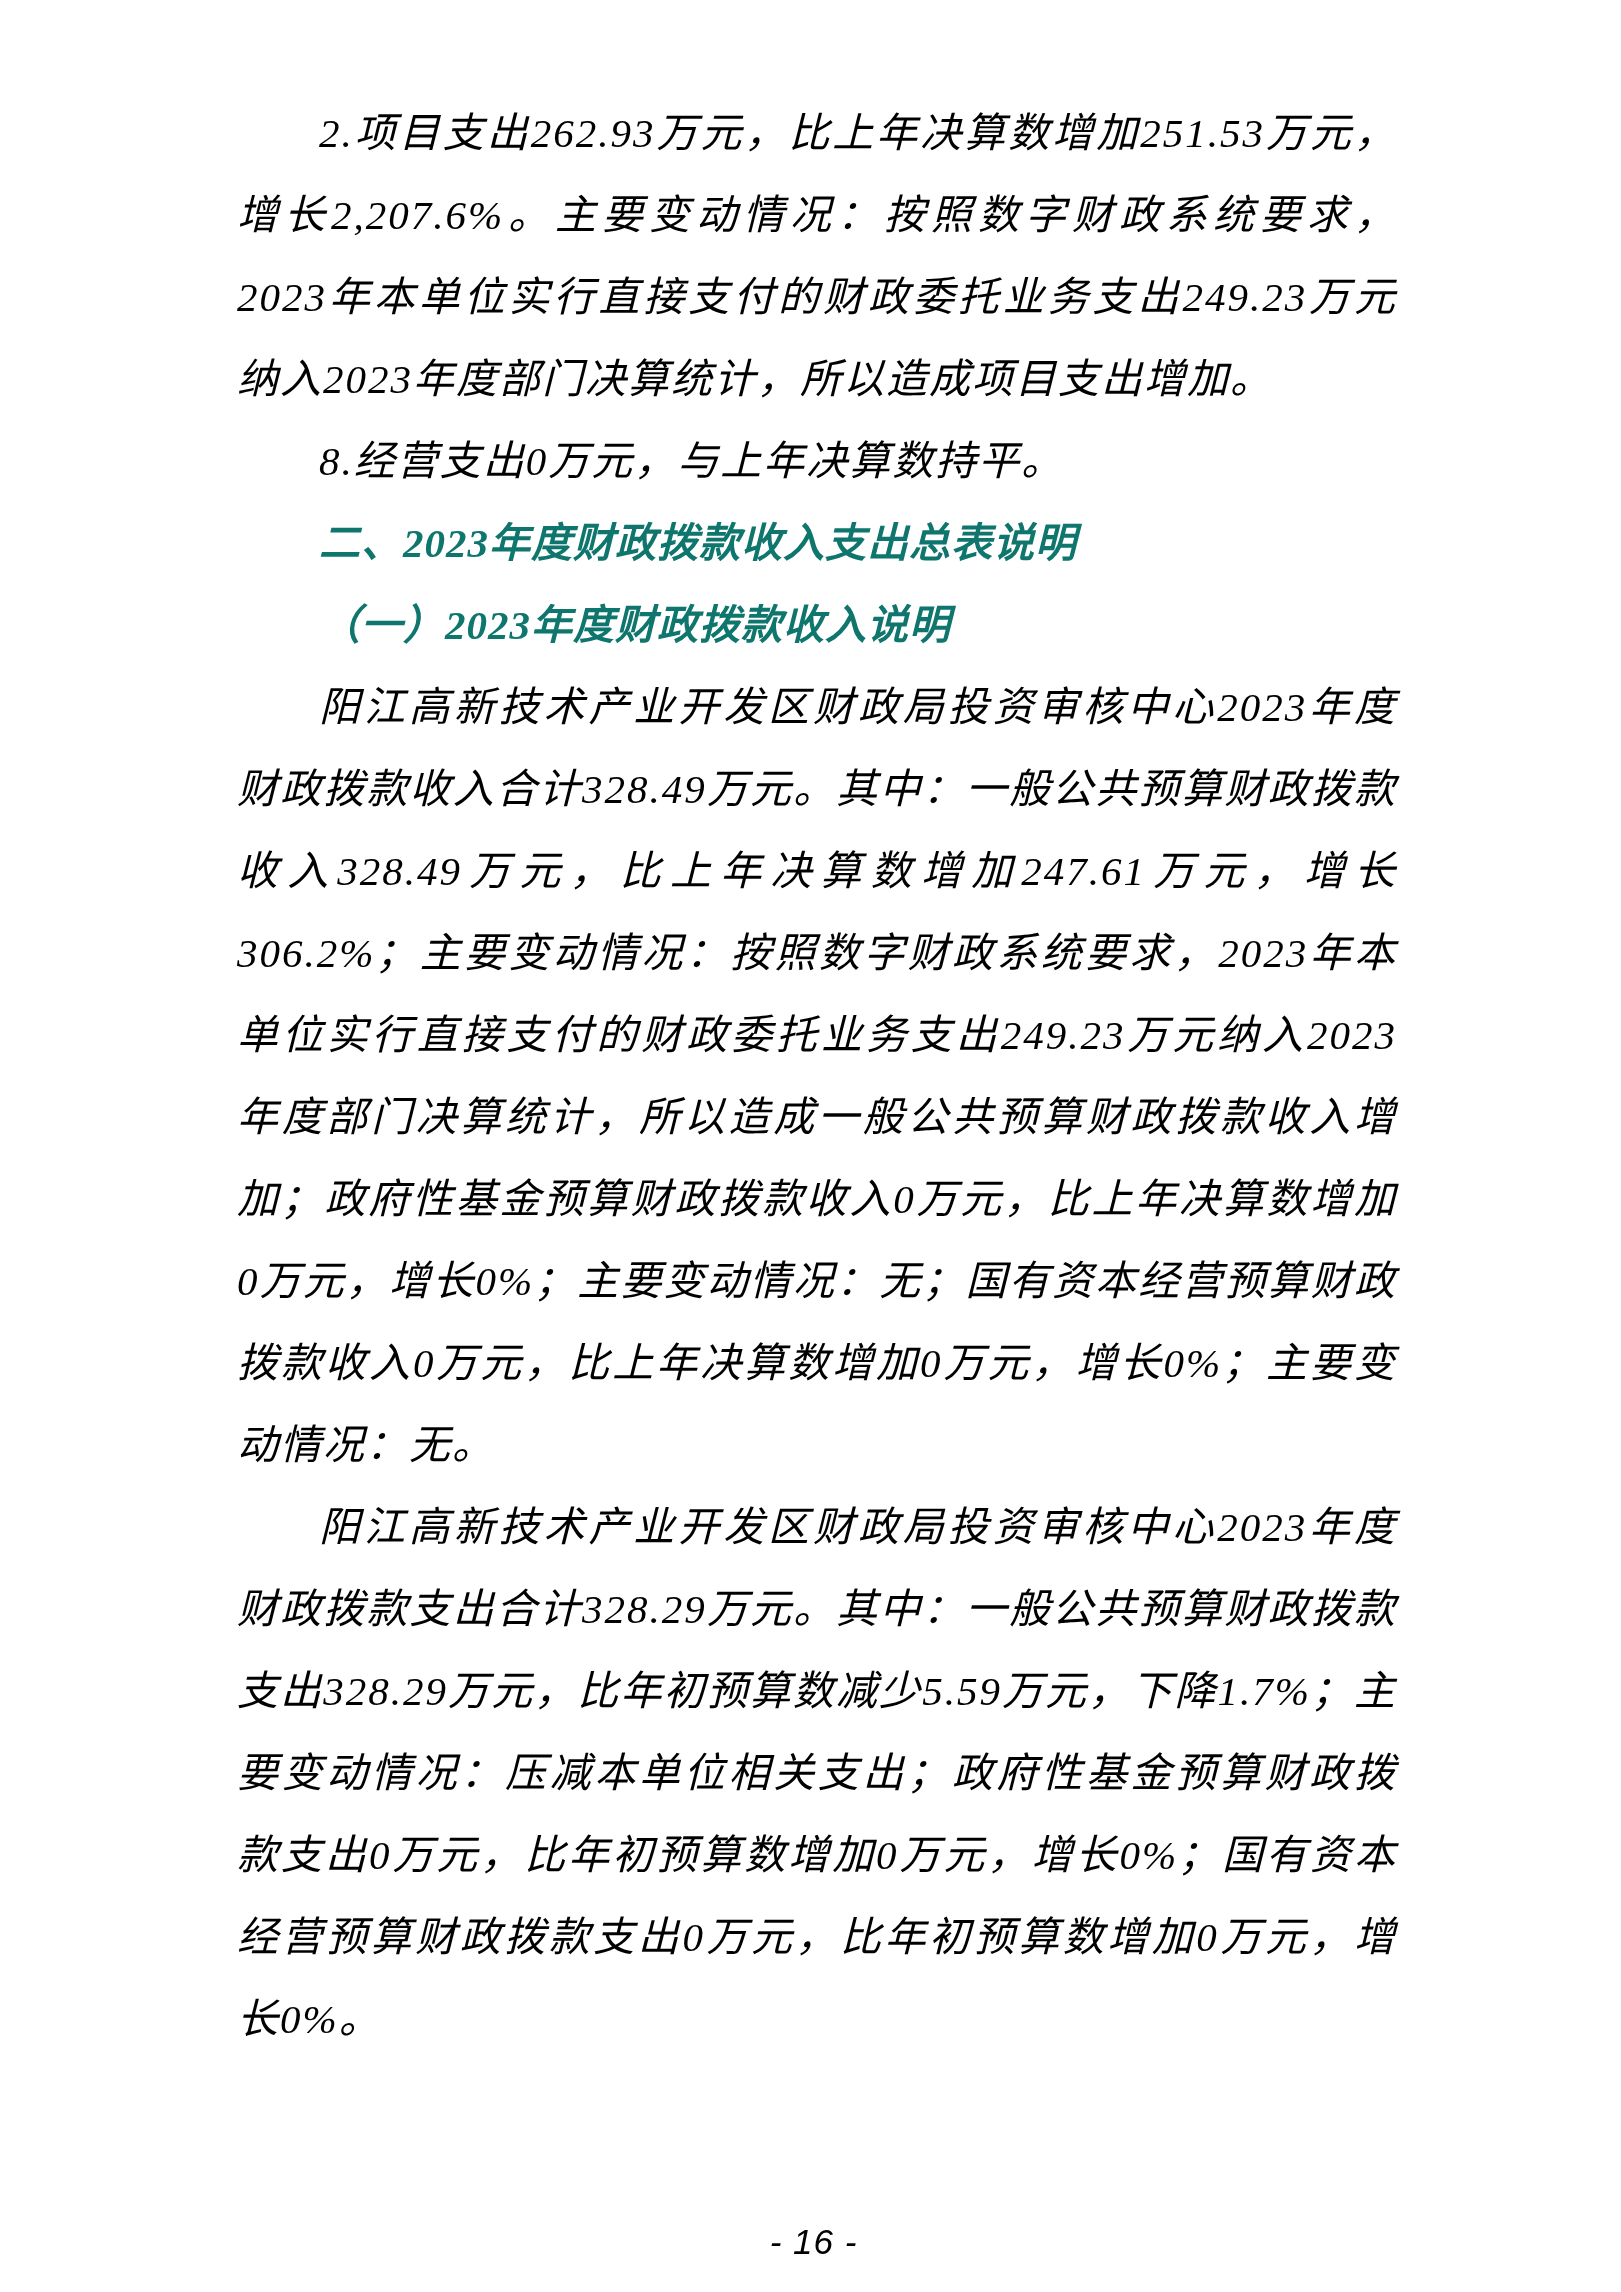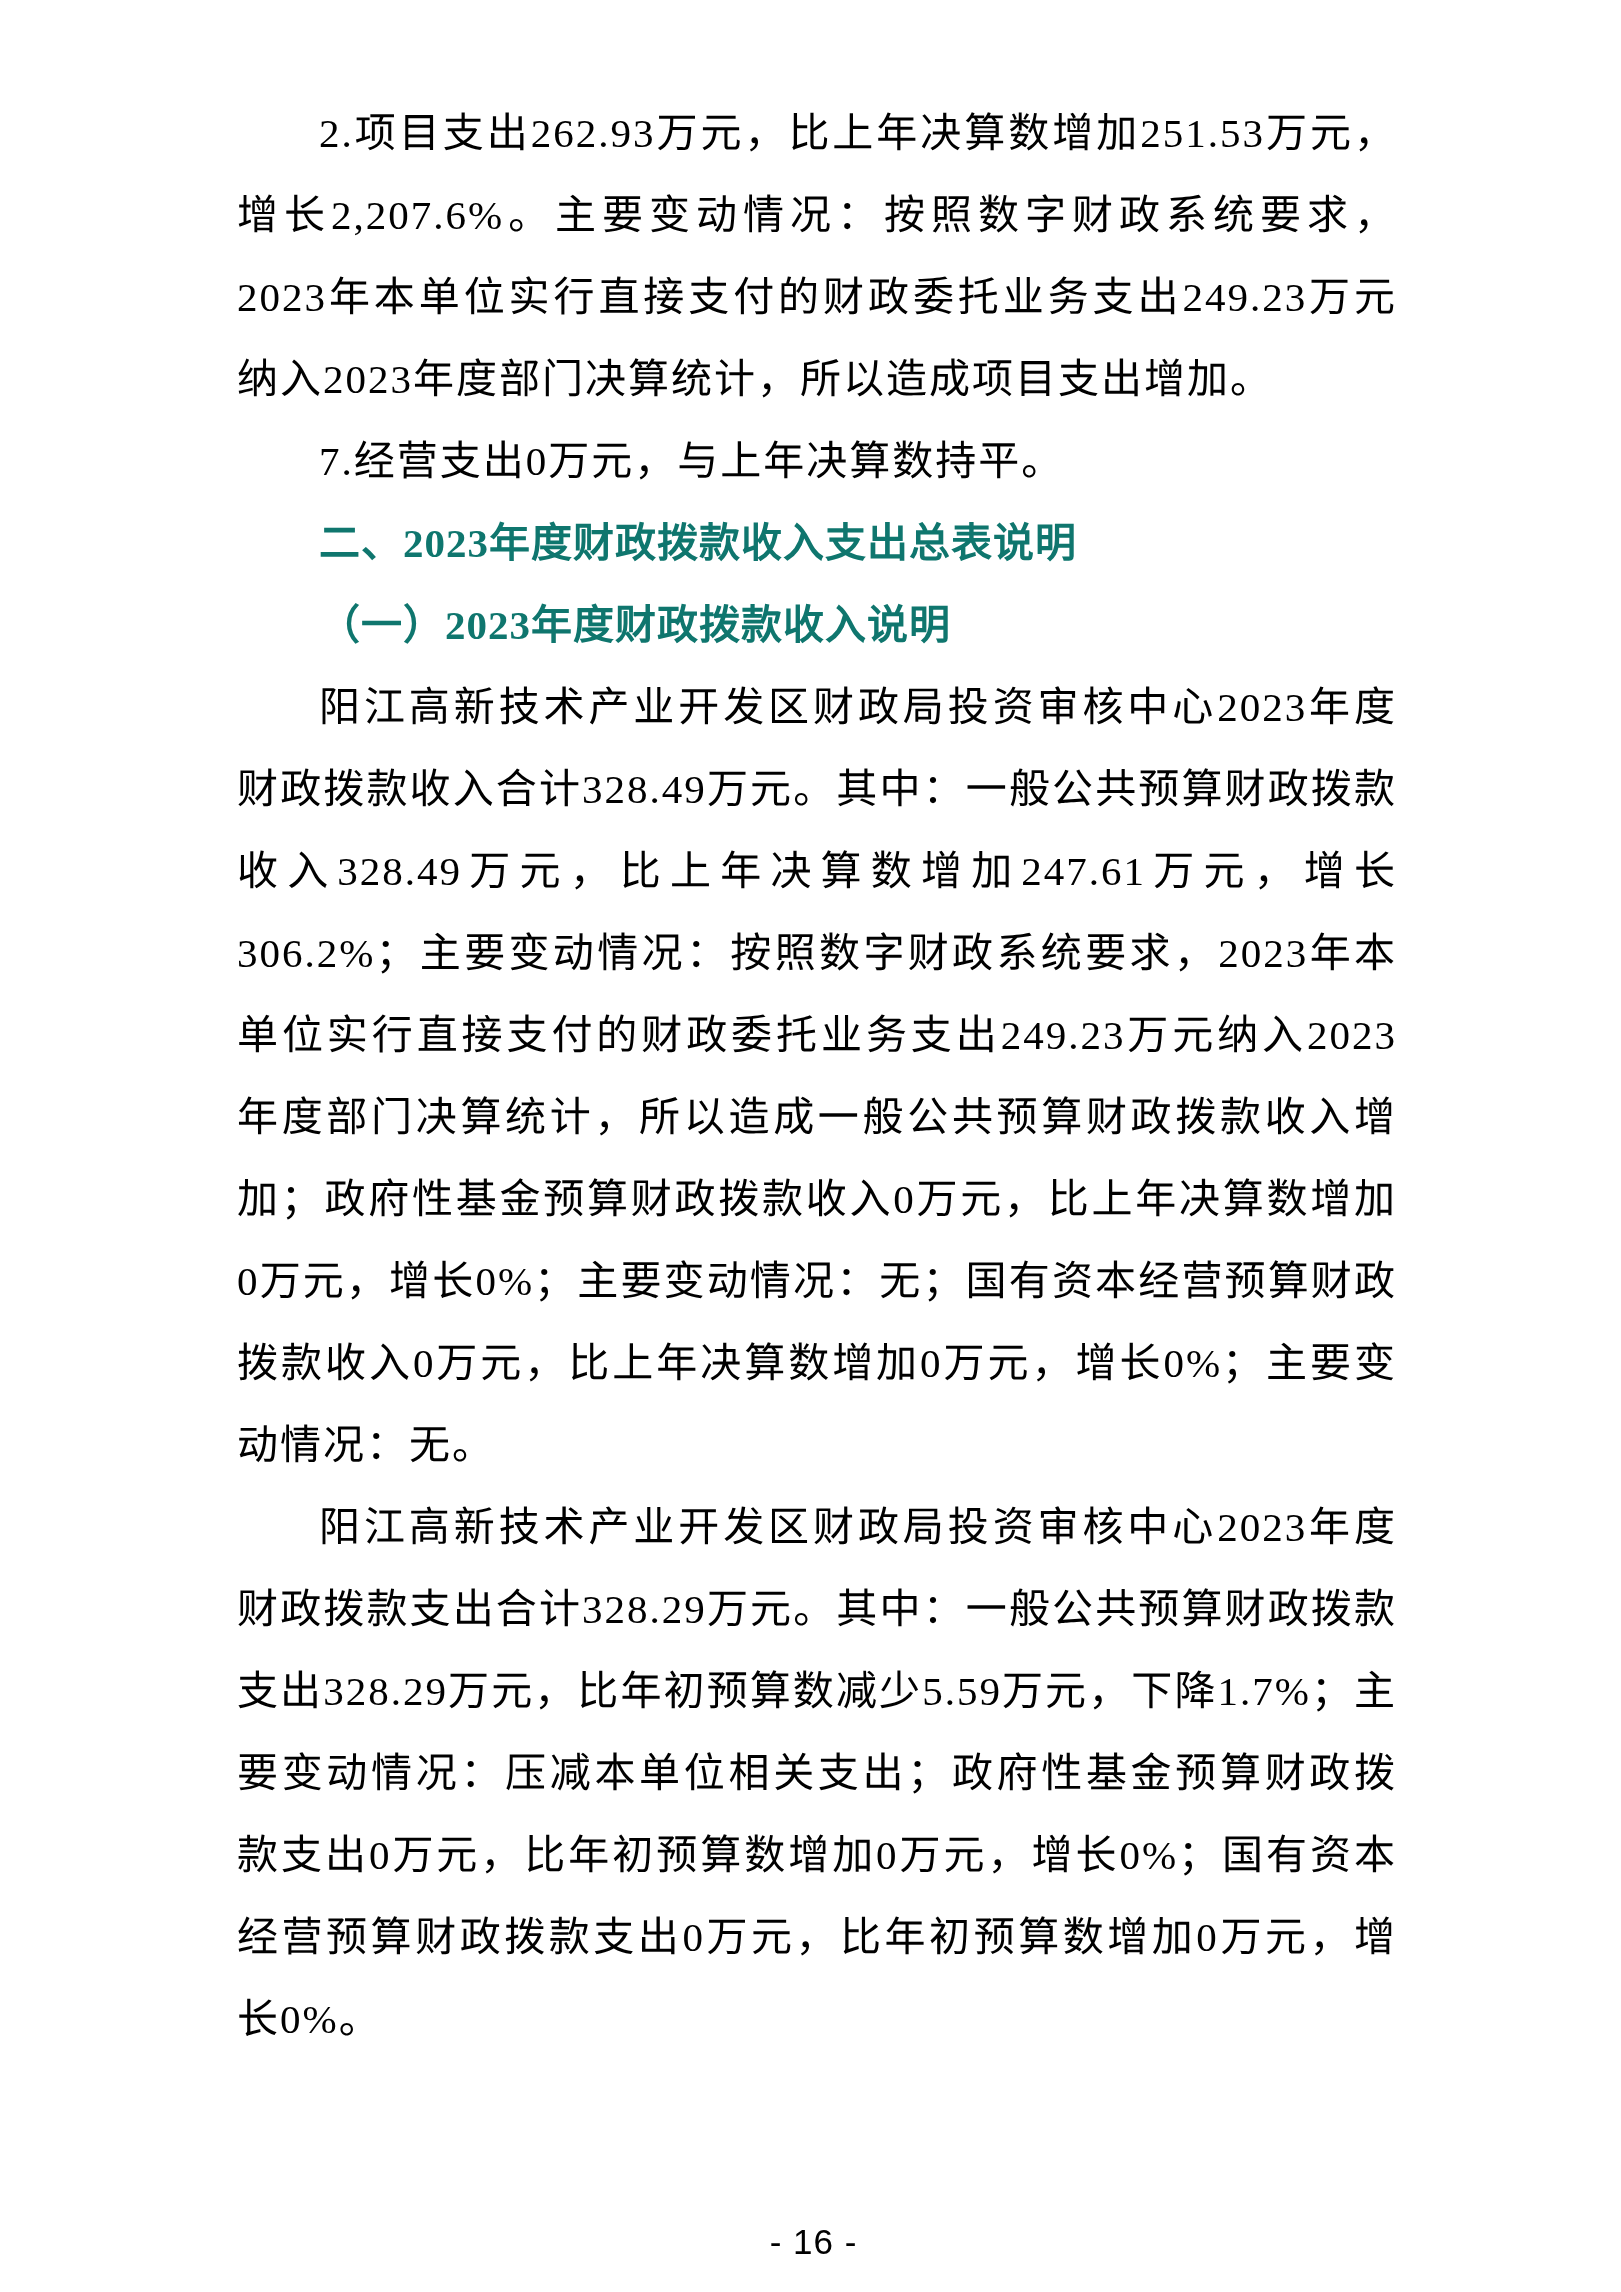--- a/index.html
+++ b/index.html
@@ -1,15 +1,15 @@
 <!DOCTYPE html>
 <html lang="zh-CN"><head>
 <meta charset="utf-8">
 <style>
-  * { margin: 0; padding: 0; box-sizing: border-box; }
+  * { margin: 0; padding: 0; box-sizing: border-box; font-style: italic; }
   html, body {
     width: 1621px;
     height: 2293px;
     background: #ffffff;
     font-family: "Liberation Serif", "DejaVu Serif", serif;
   }
   .page {
     position: relative;
     width: 1621px;
     height: 2293px;
@@ -57,21 +57,21 @@
     color: #000000;
     letter-spacing: 1px;
   }
 </style>
 </head>
 <body>
 
 <div class="page">
   <div class="content">
     <p class="para">2.项目支出262.93万元，比上年决算数增加251.53万元，增长2,207.6%。主要变动情况：按照数字财政系统要求，2023年本单位实行直接支付的财政委托业务支出249.23万元纳入2023年度部门决算统计，所以造成项目支出增加。</p>
-    <p class="para">7.经营支出0万元，与上年决算数持平。</p>
+    <p class="para">8.经营支出0万元，与上年决算数持平。</p>
     <p class="heading">二、2023年度财政拨款收入支出总表说明</p>
     <p class="heading">（一）2023年度财政拨款收入说明</p>
     <p class="para">阳江高新技术产业开发区财政局投资审核中心2023年度财政拨款收入合计328.49万元。其中：一般公共预算财政拨款收入328.49万元，比上年决算数增加247.61万元，增长306.2%；主要变动情况：按照数字财政系统要求，2023年本单位实行直接支付的财政委托业务支出249.23万元纳入2023年度部门决算统计，所以造成一般公共预算财政拨款收入增加；政府性基金预算财政拨款收入0万元，比上年决算数增加0万元，增长0%；主要变动情况：无；国有资本经营预算财政拨款收入0万元，比上年决算数增加0万元，增长0%；主要变动情况：无。</p>
     <p class="para">阳江高新技术产业开发区财政局投资审核中心2023年度财政拨款支出合计328.29万元。其中：一般公共预算财政拨款支出328.29万元，比年初预算数减少5.59万元，下降1.7%；主要变动情况：压减本单位相关支出；政府性基金预算财政拨款支出0万元，比年初预算数增加0万元，增长0%；国有资本经营预算财政拨款支出0万元，比年初预算数增加0万元，增长0%。</p>
   </div>
 
   <div class="footer">
     <span class="page-number">- 16 -</span>
   </div>
 </div>

